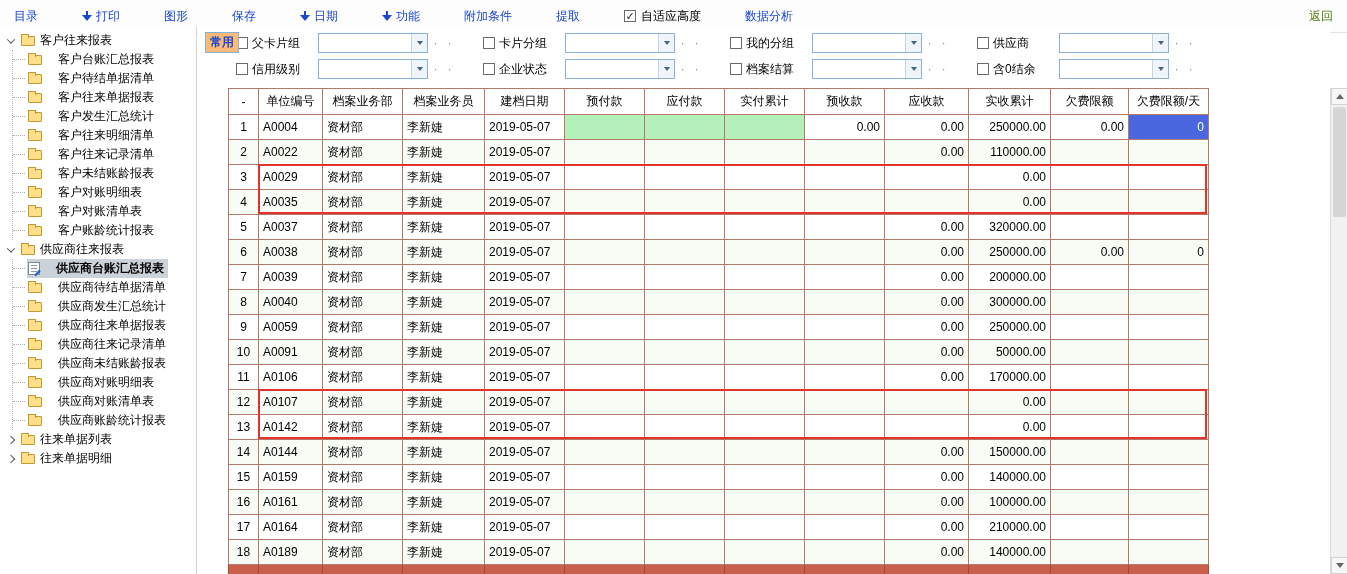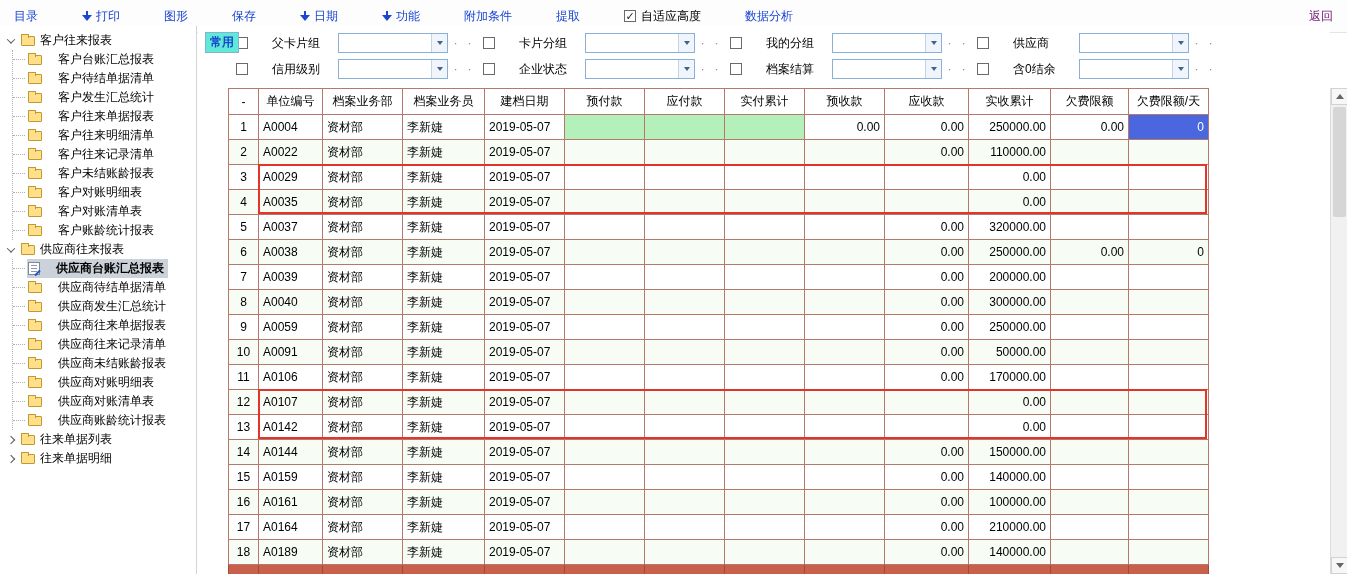--- a/index.html
+++ b/index.html
@@ -10,21 +10,21 @@
   
   .toolbar { height:26px; display:flex; align-items:center; padding:16px 14px; gap:44px; background:#fdfdfd; border-bottom:1px solid #e4e4e4; }
   .tb-items { display:flex; align-items:center; gap:44px; }
   .tb-item { display:flex; align-items:center; gap:4px; color:#1a46d2; cursor:pointer; white-space:nowrap; }
   .tb-ico { width:10px; height:11px; position:relative; flex:none; }
   .tb-ico::before { content:""; position:absolute; left:4px; top:0; width:2px; height:5px; background:#1a46d2; }
   .tb-ico::after { content:""; position:absolute; left:0; top:4px; width:0; height:0; border-left:5px solid transparent; border-right:5px solid transparent; border-top:6px solid #1a46d2; }
   .tb-check { display:flex; align-items:center; gap:5px; color:#000; cursor:pointer; white-space:nowrap; }
   .cb { width:12px; height:12px; border:1px solid #6a6a6a; background:#fff; display:inline-flex; align-items:center; justify-content:center; flex:none; }
   .cb .tick { font-size:11px; line-height:10px; color:#1b1b1b; font-weight:bold; }
-  .tb-back { margin-left:auto; color:#701a75; cursor:pointer; white-space:nowrap; }
+  .tb-back { margin-left:auto; color:#4d7c0f; cursor:pointer; white-space:nowrap; }
 
   
   .sidebar { position:absolute; left:0; top:26px; width:197px; height:548px; border-right:1px solid #d4d4d4; background:#fff; overflow:hidden; padding-top:5px; }
   .tree-item { height:19px; display:flex; align-items:center; white-space:nowrap; cursor:pointer; }
   .tree-item.root { gap:5px; padding-left:6px; }
   .chevbox { width:10px; height:10px; display:inline-flex; align-items:center; justify-content:center; flex:none; }
   .chev { width:6px; height:6px; border-right:1.4px solid #555; border-bottom:1.4px solid #555; display:inline-block; }
   .chev.down { transform:rotate(45deg) translate(-1px,-1px); }
   .chev.right { transform:rotate(-45deg); }
   .folder { width:14px; height:10px; background:#ffdf8a; border:1px solid #c09a30; border-radius:1px; position:relative; flex:none; }
@@ -36,24 +36,24 @@
   .tree-item.child { padding-left:14px; position:relative; }
   .tree-item.child::before { content:""; position:absolute; left:0; top:9px; width:12px; border-top:1px dotted #b0b0b0; }
   .node-content { display:flex; align-items:center; gap:16px; padding:1px 4px 1px 1px; }
   .node-content.selected { background:#ccd2da;font-weight:bold; }
 
   
   .main { position:absolute; left:198px; top:26px; width:1132px; height:548px; background:#fff; }
 
   
   .filters { position:relative; height:62px; padding-top:4px; }
-  .tab-common { position:absolute; left:7px; top:6px; min-width:32px; height:21px; padding:0 4px; background:#5eead4; border:1px solid #88aede; color:#1a46d2; font-weight:bold; display:flex; align-items:center; justify-content:center; cursor:pointer; }
+  .tab-common { position:absolute; left:7px; top:6px; min-width:32px; height:21px; padding:0 4px; background:#fdba74; border:1px solid #88aede; color:#1a46d2; font-weight:bold; display:flex; align-items:center; justify-content:center; cursor:pointer; }
   .frow { display:flex; align-items:center; height:26px; margin-left:38px; }
   .fitem { display:flex; align-items:center; width:247px; gap:4px; }
-  .flabel { width:62px; color:#000;margin-left:20px; }
+  .flabel { width:62px; color:#000; }
   .fcheck { display:flex; align-items:center; gap:4px; cursor:pointer; }
   .combo { width:110px; height:20px; background:#fff; border:1px solid #8ab0d8; position:relative; flex:none; cursor:pointer; }
   .combo .dd { position:absolute; right:0; top:0; width:16px; height:100%; background:#f0f5fb; border-left:1px solid #c2d4ea; display:flex; align-items:center; justify-content:center; }
   .combo .dd::before { content:""; width:0; height:0; border-left:3.5px solid transparent; border-right:3.5px solid transparent; border-top:4.5px solid #44618a; }
   .dots { color:#777; letter-spacing:4px; font-size:10px; padding-left:2px; }
 
   
   .table-zone { position:absolute; left:30px; top:62px; width:982px; height:486px; overflow:hidden; }
   table { border-collapse:collapse; table-layout:fixed; width:980px; background:#fff; }
   th, td { border:1px solid #b5786a; overflow:hidden; white-space:nowrap; padding:0 4px; }
@@ -140,27 +140,27 @@
         </div>
         <div class="tree-item child">
           <span class="node-content">
             <span class="folder"></span>
             <span class="tlabel">客户待结单据清单</span>
           </span>
         </div>
         <div class="tree-item child">
           <span class="node-content">
             <span class="folder"></span>
+            <span class="tlabel">客户往来单据报表</span>
+          </span>
+        </div>
+        <div class="tree-item child">
+          <span class="node-content">
+            <span class="folder"></span>
             <span class="tlabel">客户发生汇总统计</span>
-          </span>
-        </div>
-        <div class="tree-item child">
-          <span class="node-content">
-            <span class="folder"></span>
-            <span class="tlabel">客户往来单据报表</span>
           </span>
         </div>
         <div class="tree-item child">
           <span class="node-content">
             <span class="folder"></span>
             <span class="tlabel">客户往来明细清单</span>
           </span>
         </div>
         <div class="tree-item child">
           <span class="node-content">

